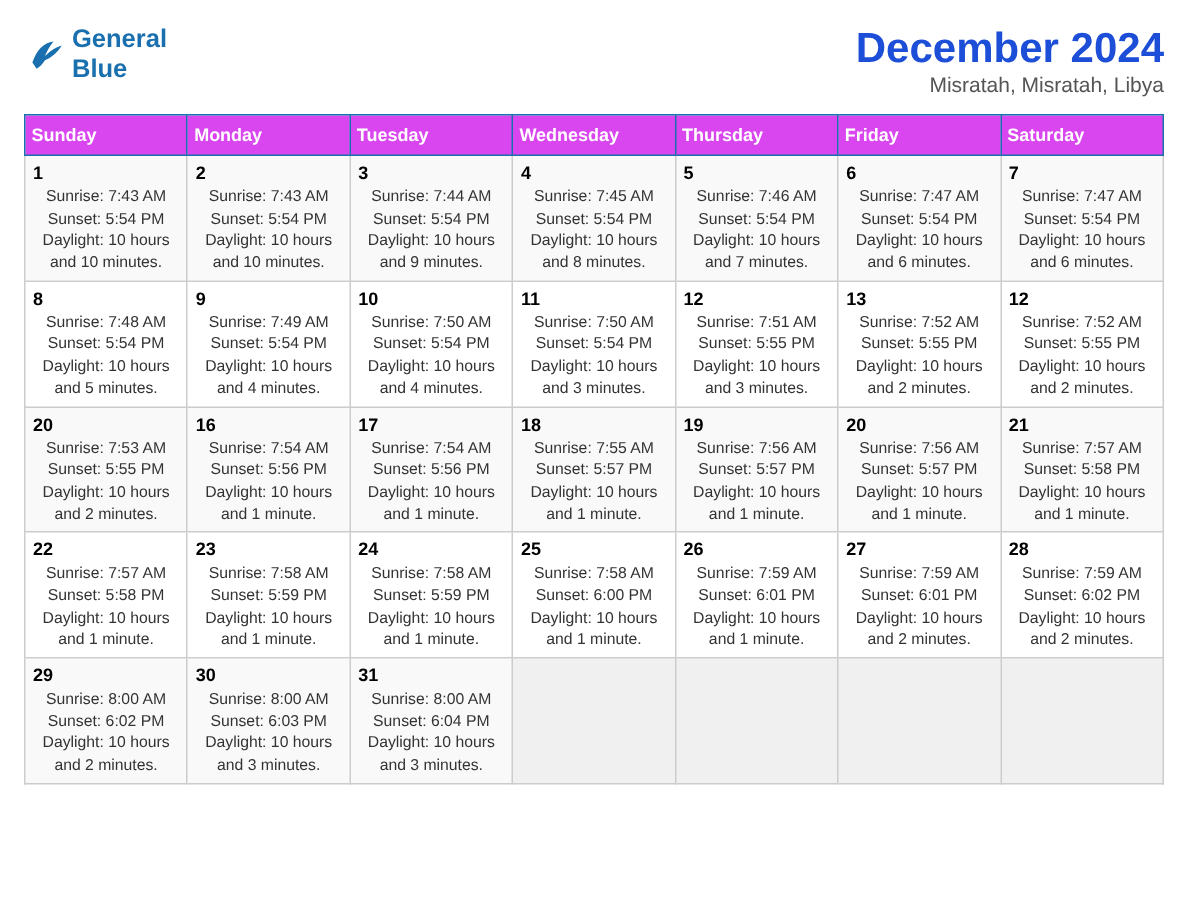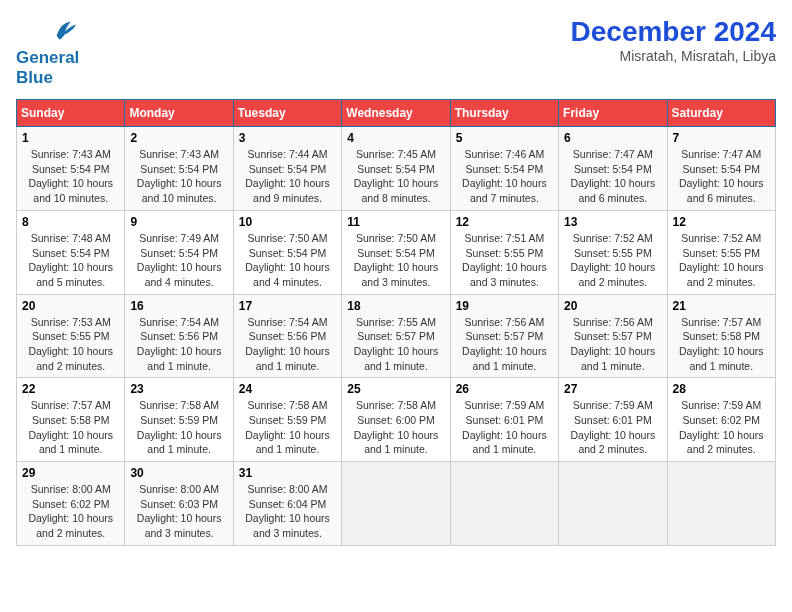--- a/index.html
+++ b/index.html
@@ -11,23 +11,22 @@
       padding: 16px;
     }
     .header {
       display: flex;
       justify-content: space-between;
       align-items: flex-start;
       margin-bottom: 12px;
     }
     .logo {
       display: flex;
-      align-items: flex-end;
+      align-items: center;
       gap: 4px;
-      flex-direction: column;
     }
     .logo-bird {
       width: 28px;
       height: 28px;
     }
     .title-block {
       text-align: right;
     }
     .month-title {
       font-size: 28px;
@@ -37,21 +36,21 @@
     .location {
       font-size: 14px;
       color: #555;
     }
     .calendar {
       width: 100%;
       border-collapse: collapse;
       font-size: 11px;
     }
     .calendar th {
-      background: #ef4444;
+      background: #d946ef;
       color: #fff;
       padding: 6px 4px;
       text-align: left;
       font-size: 12px;
       font-weight: bold;
       border: 1px solid #1a6faf;
     }
     .calendar td {
       border: 1px solid #ccc;
       padding: 4px 5px;

